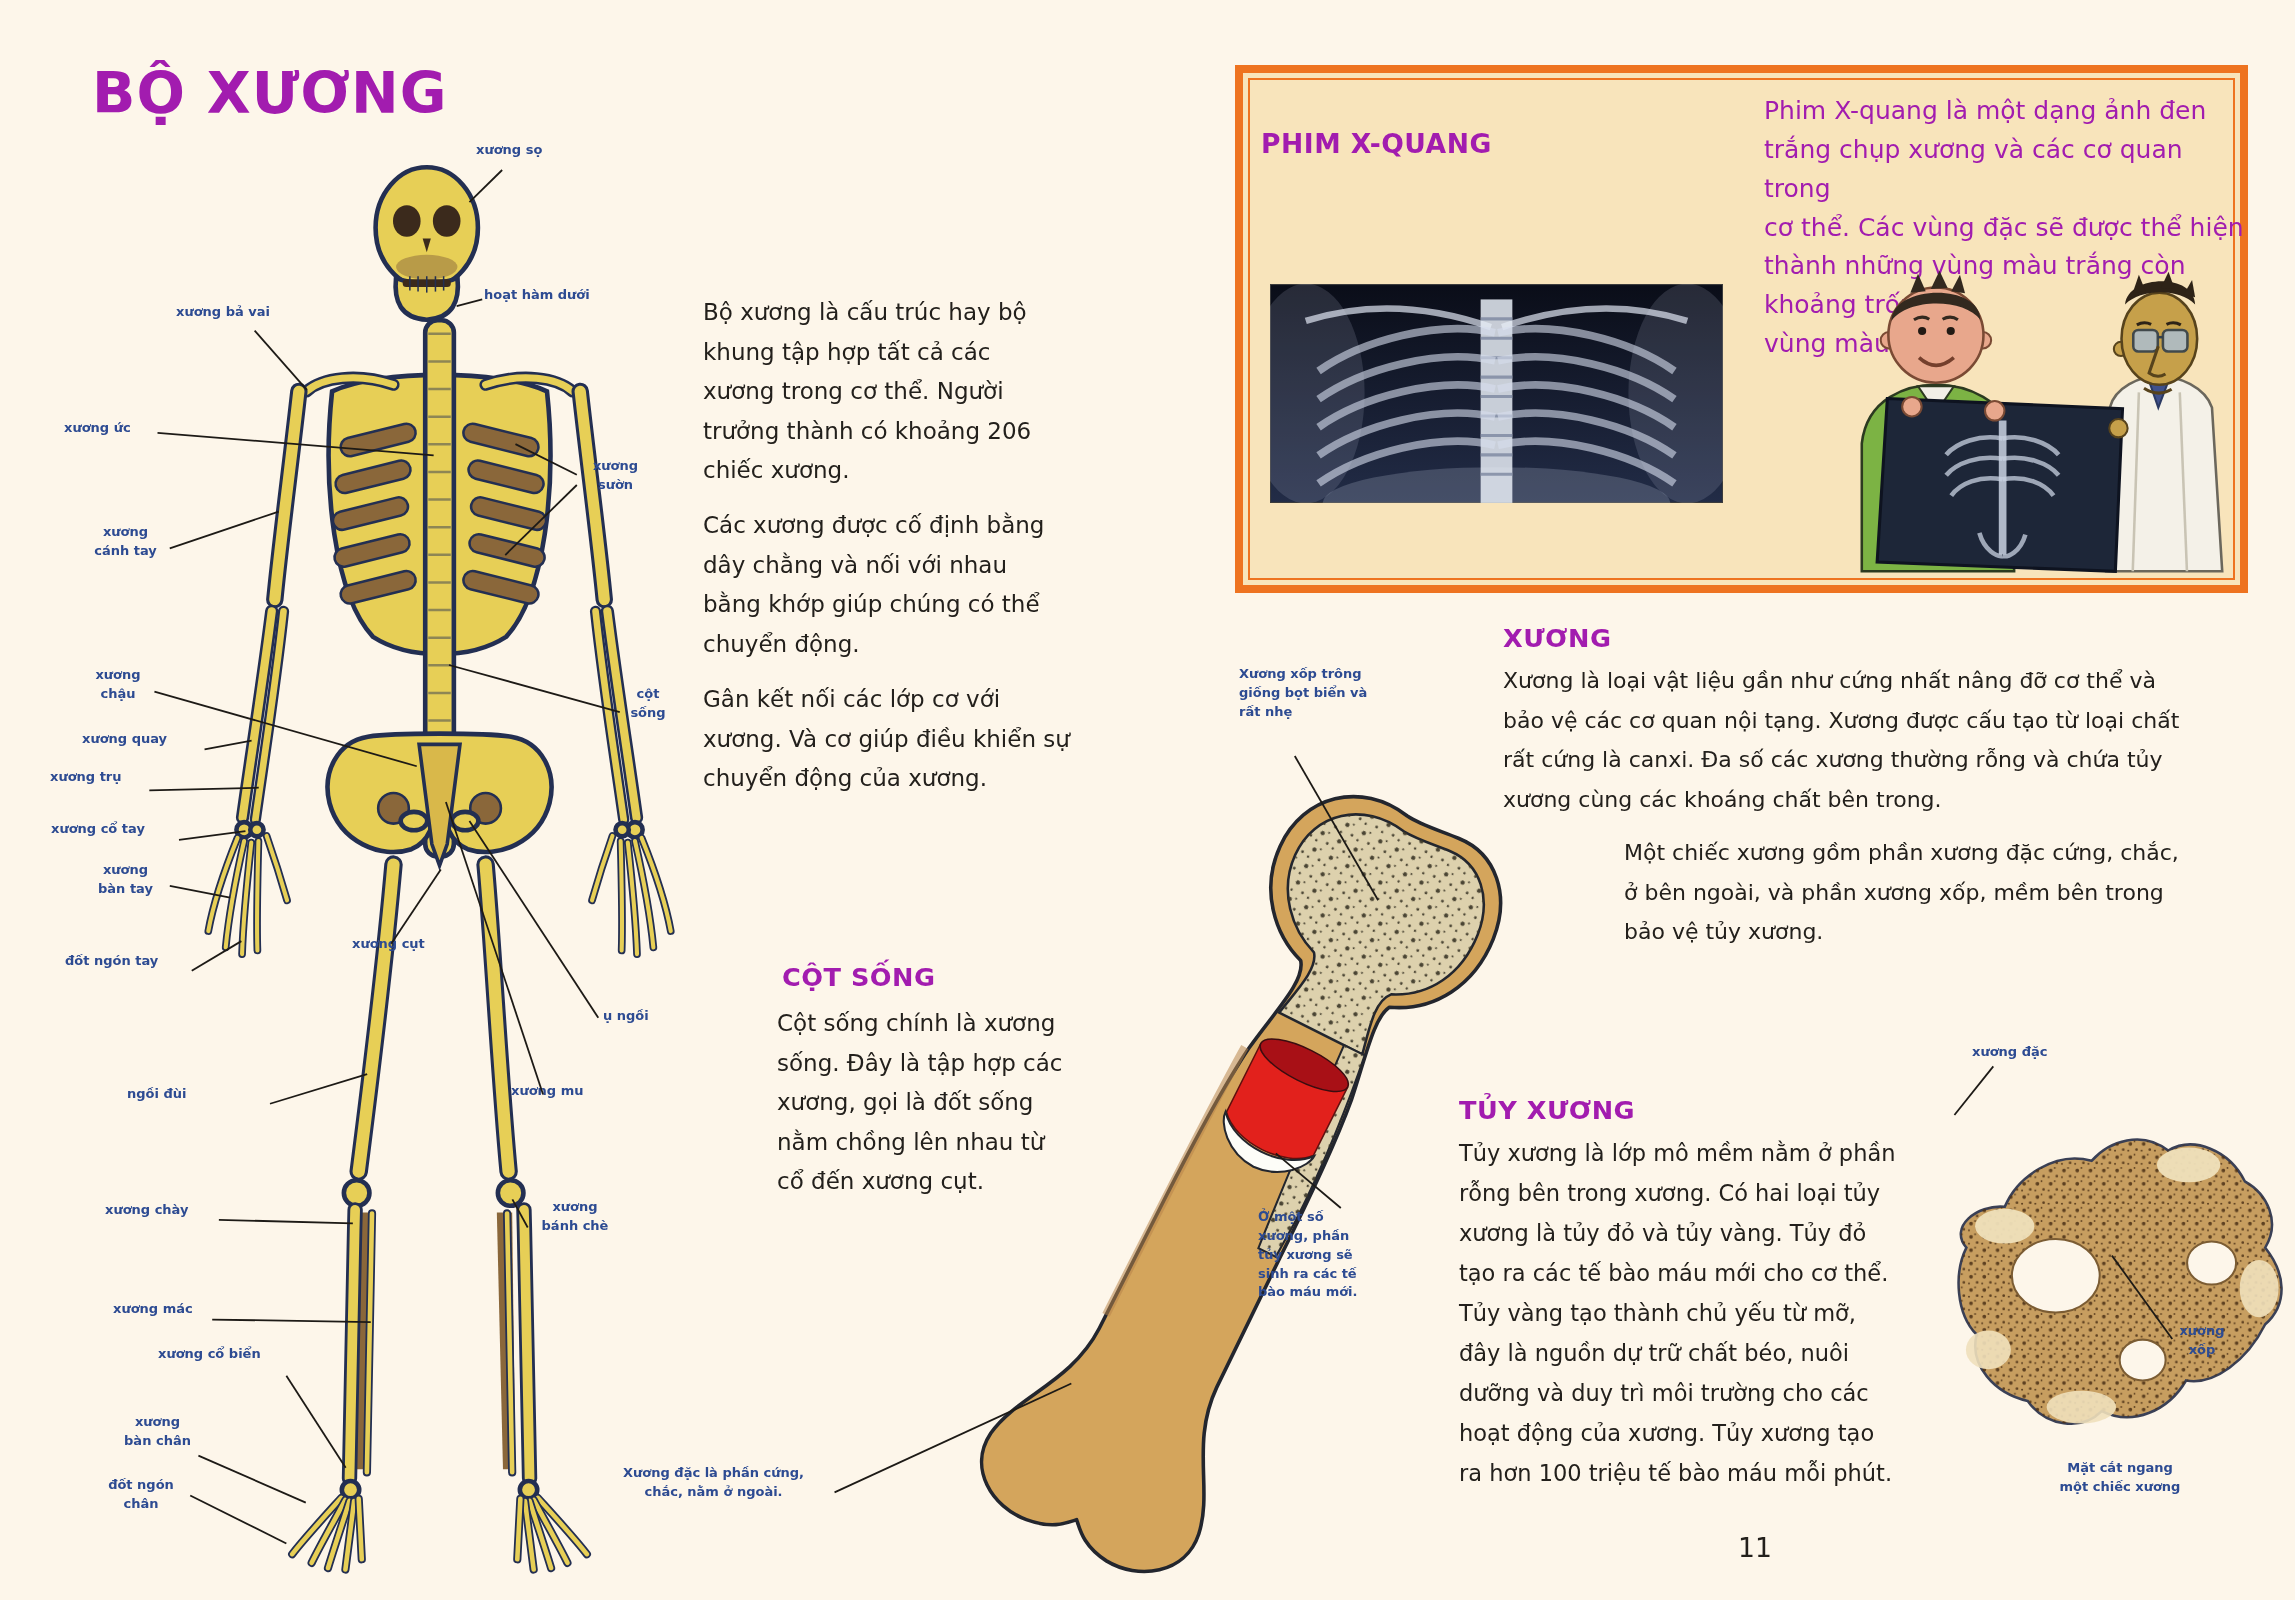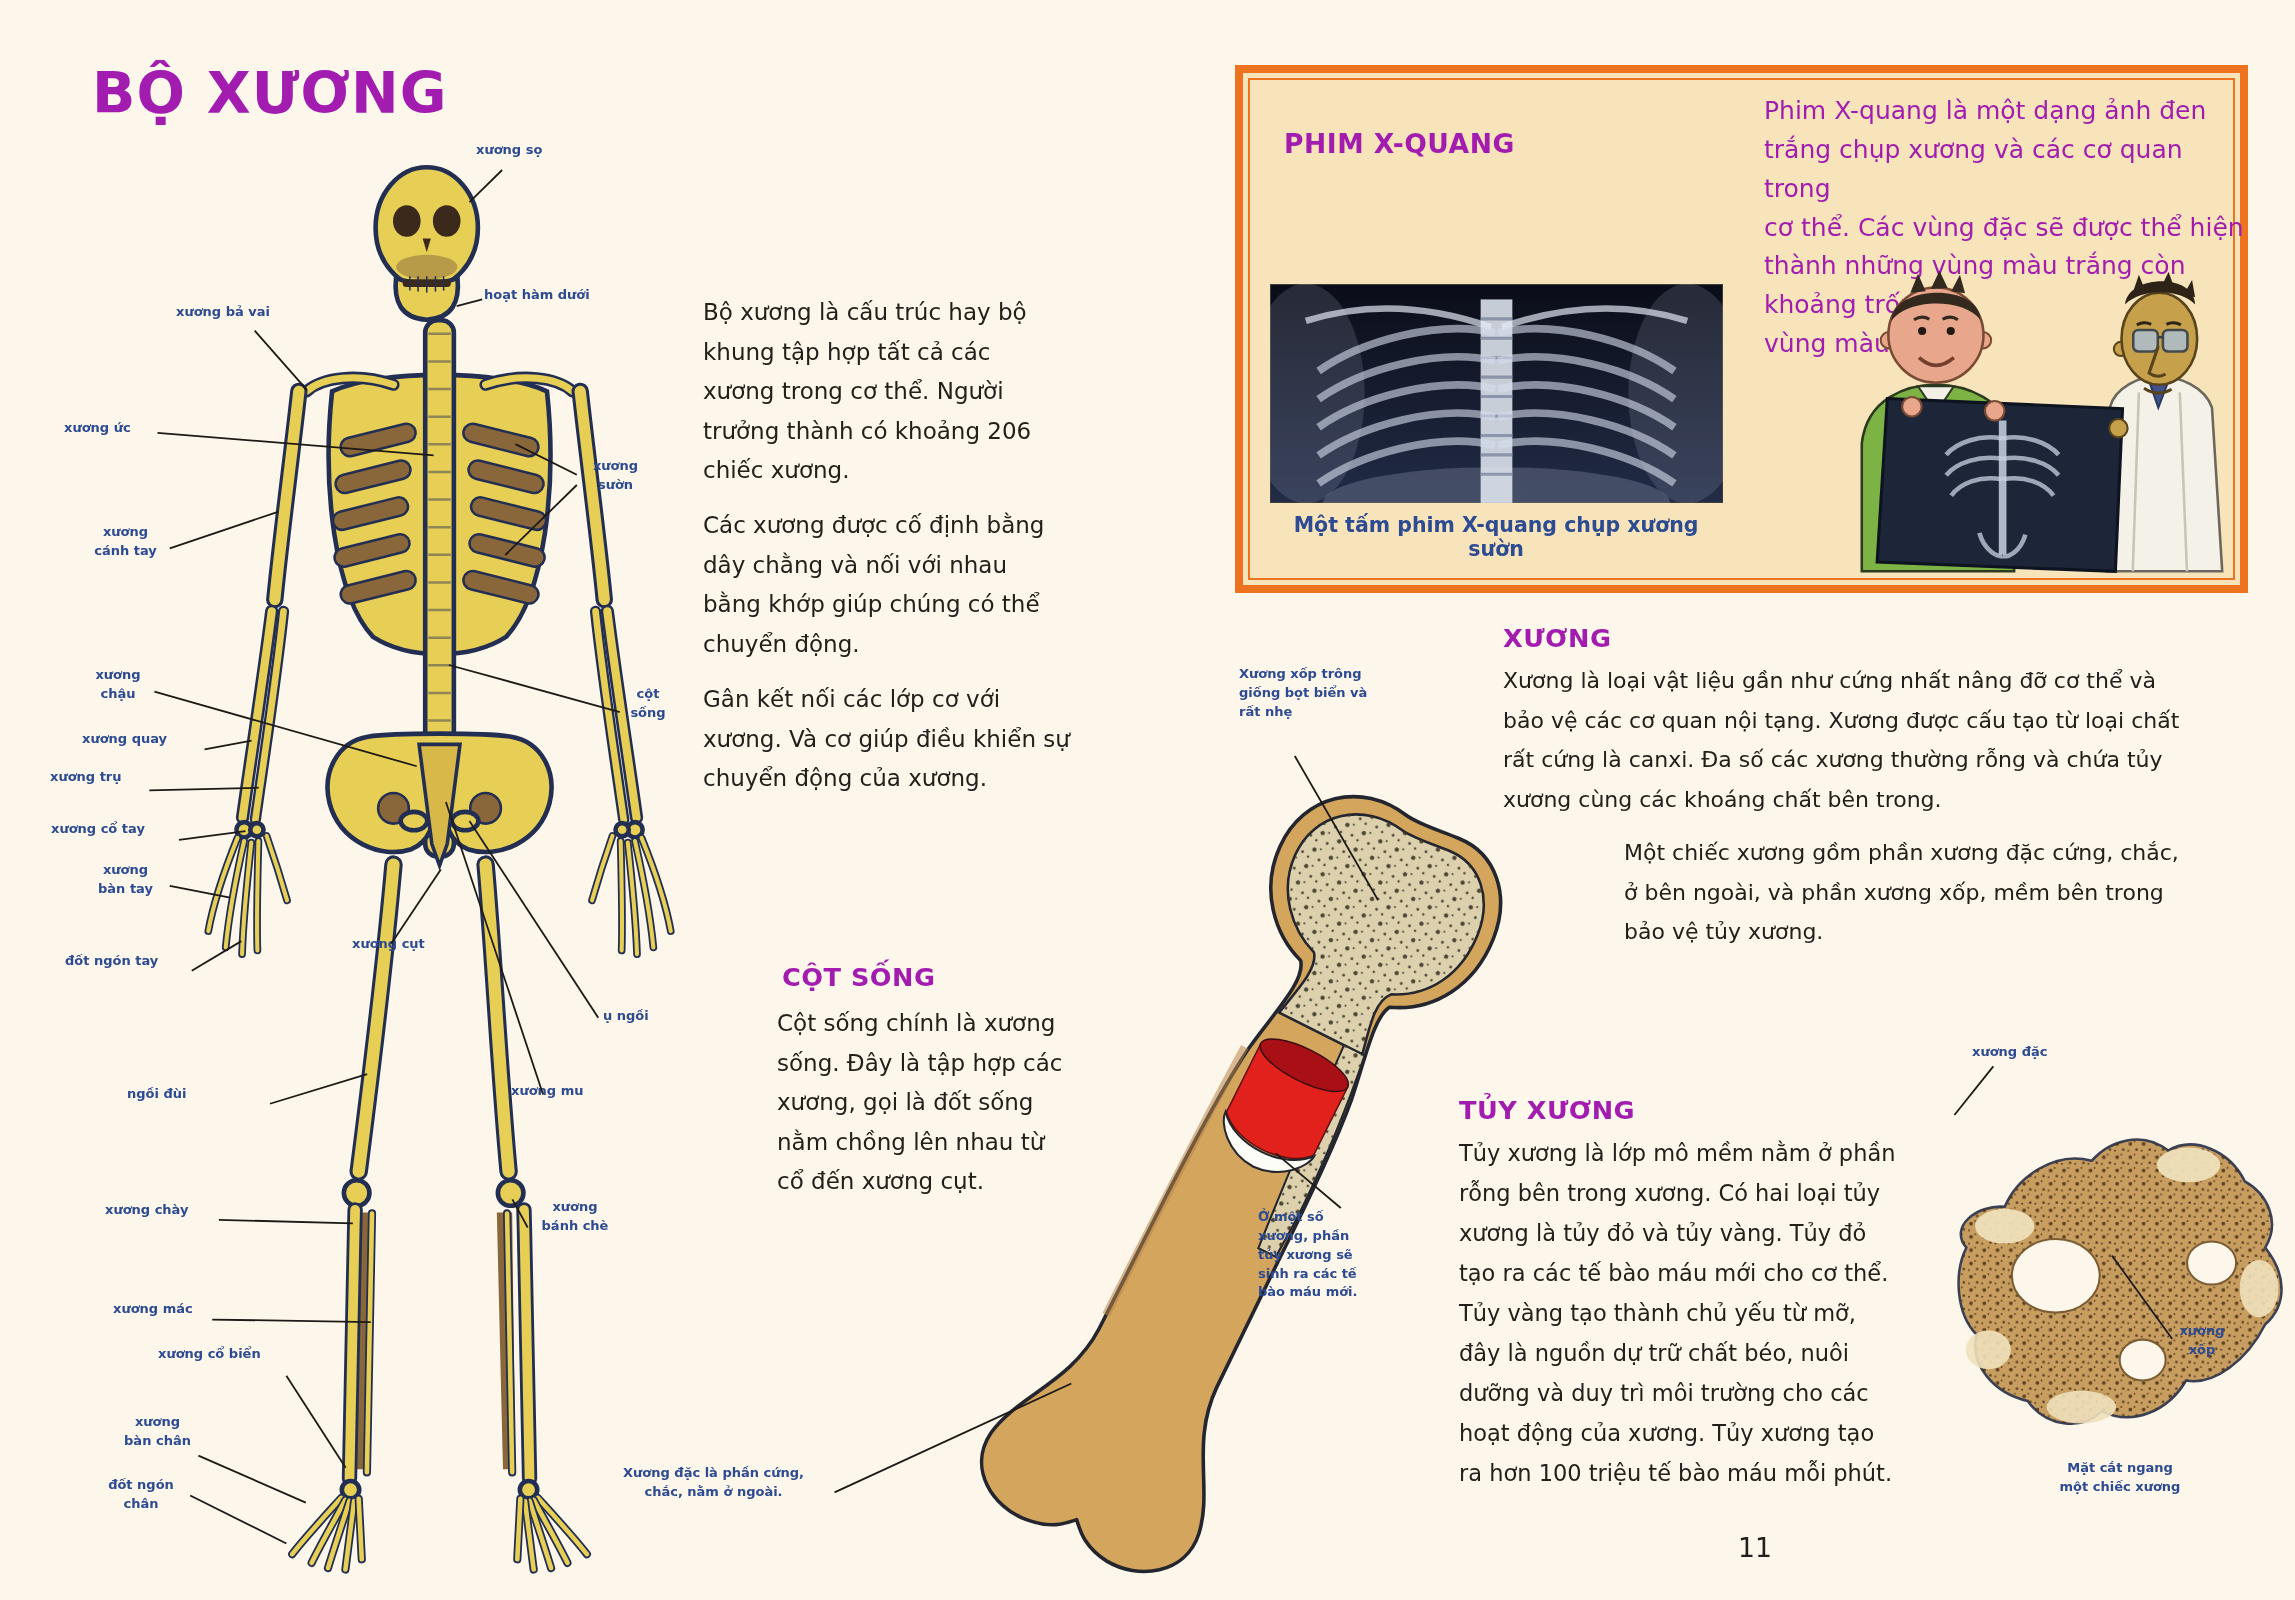--- a/index.html
+++ b/index.html
@@ -208,21 +208,21 @@
 
 <div class="heading section-h" style="left:782px;top:962px">CỘT SỐNG</div>
 <div class="body-text" style="left:777px;top:1004px;width:378px">Cột sống chính là xương
 sống. Đây là tập hợp các
 xương, gọi là đốt sống
 nằm chồng lên nhau từ
 cổ đến xương cụt.</div>
 
 <div id="xraybox" class="abs" style="left:1235px;top:65px;width:1013px;height:528px">
   <div class="abs" style="left:5.1px;top:5.1px;right:5.1px;bottom:5.1px;border:2px solid #ee7320;pointer-events:none"></div>
-  <div class="heading" style="left:41px;top:55px;font-size:26.6px">PHIM X-QUANG</div>
+  <div class="heading" style="left:18px;top:55px;font-size:26.6px">PHIM X-QUANG</div>
 
   <svg class="abs" style="left:26.6px;top:211px" width="453" height="219" viewBox="0 0 886 428">
     <defs>
       <linearGradient id="xg" x1="0" y1="0" x2="0" y2="1">
         <stop offset="0" stop-color="#0a0d18"></stop>
           <stop offset="1" stop-color="#222c47"></stop>
       </linearGradient>
     </defs>
     <rect x="0" y="0" width="886" height="428" fill="url(#xg)" stroke="#3c3c3c" stroke-width="4"></rect>
     <ellipse cx="70" cy="214" rx="115" ry="215" fill="#aab4c8" opacity="0.18"></ellipse>
@@ -248,21 +248,20 @@
       <path d="M440,150 C330,125 180,165 95,225"></path>
         <path d="M446,150 C556,125 706,165 791,225"></path>
       <path d="M440,205 C330,180 180,220 95,280"></path>
         <path d="M446,205 C556,180 706,220 791,280"></path>
       <path d="M440,260 C330,235 180,275 95,335"></path>
         <path d="M446,260 C556,235 706,275 791,335"></path>
       <path d="M440,315 C330,290 180,330 95,390"></path>
         <path d="M446,315 C556,290 706,330 791,390"></path>
     </g>
   </svg>
-  <div class="box-caption abs" style="left:26.6px;top:440px;width:453px">Một tấm phim X-quang chụp xương sườn</div>
 
   <div class="box-body abs" style="left:521px;top:19.4px;width:491px">Phim X-quang là một dạng ảnh đen
 trắng chụp xương và các cơ quan trong
 cơ thể. Các vùng đặc sẽ được thể hiện
 thành những vùng màu trắng còn
 khoảng trống là
 vùng màu đen.</div>
 
   <svg class="abs" style="left:583px;top:171px" width="409" height="330" viewBox="0 0 800 645">
 

